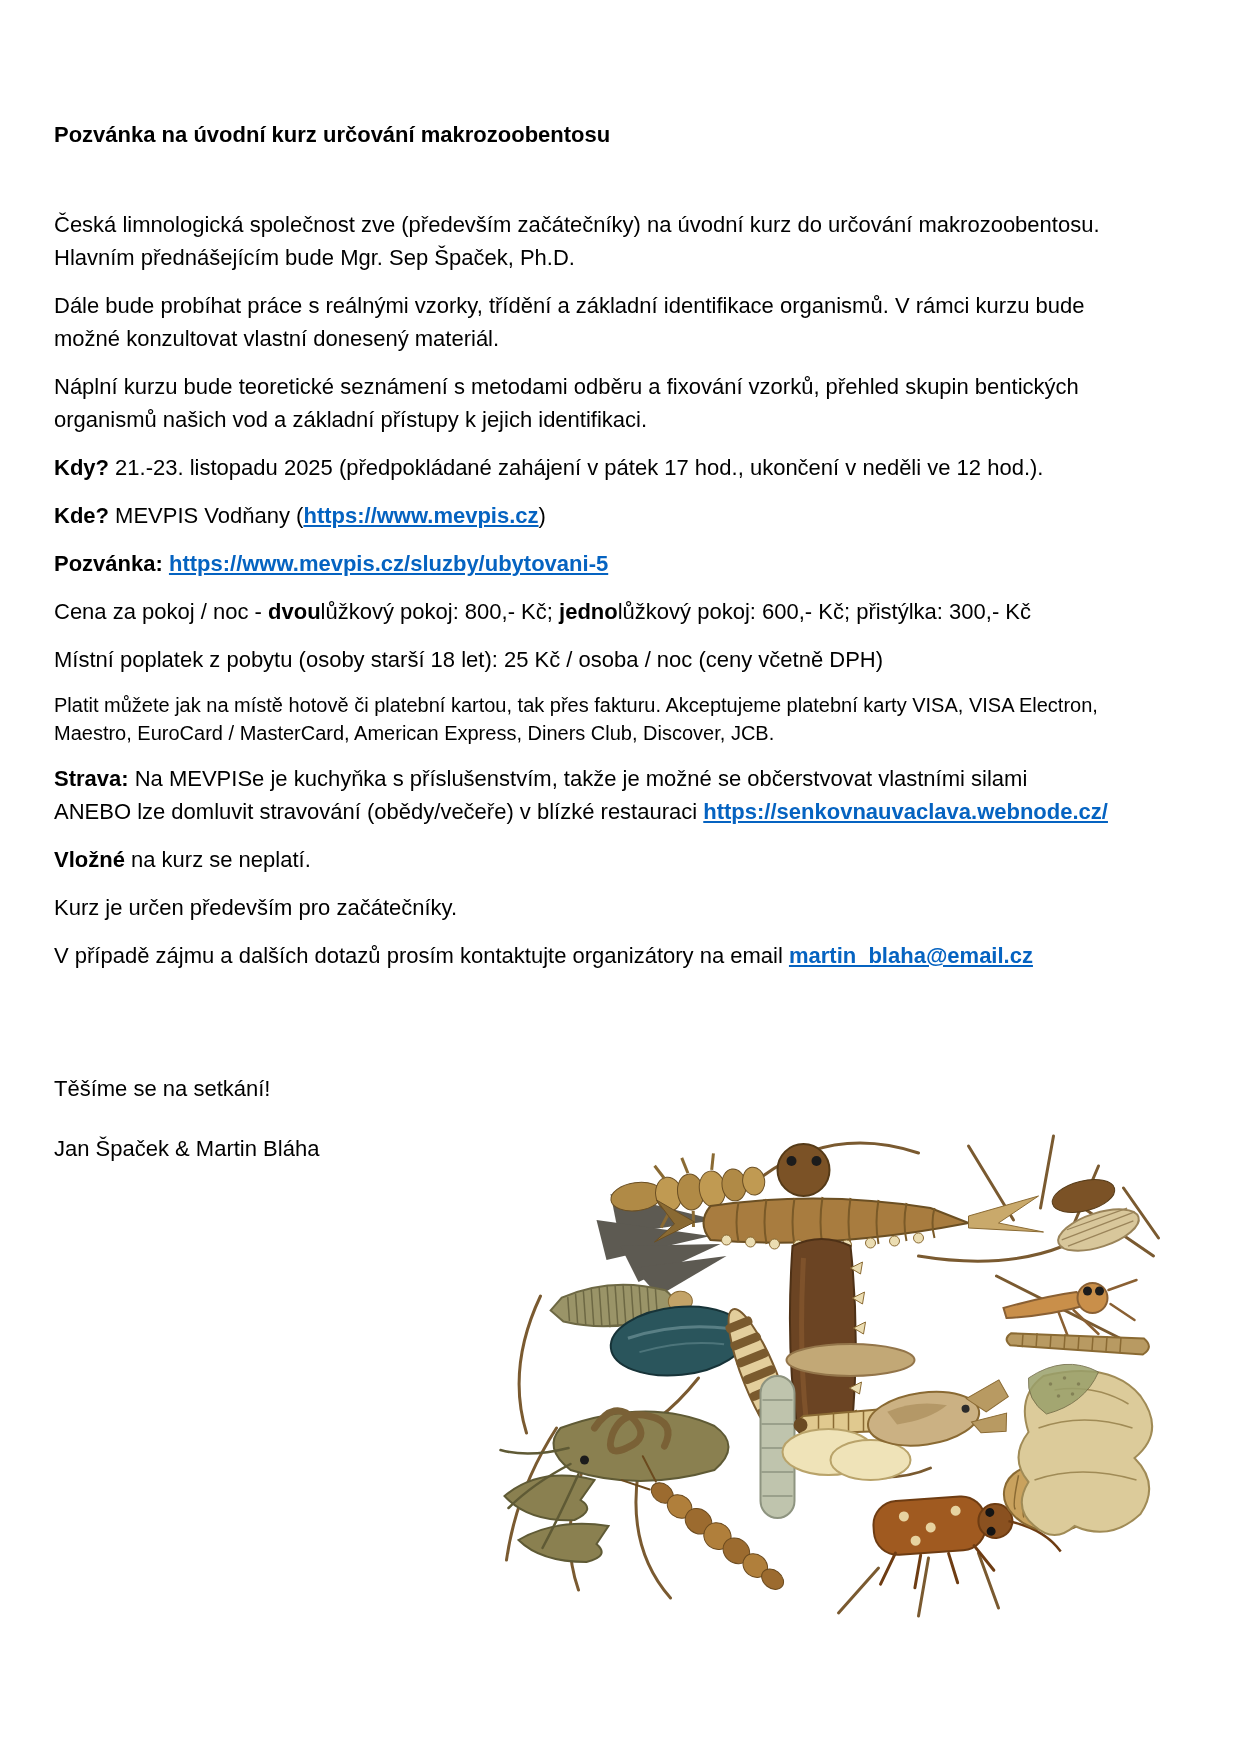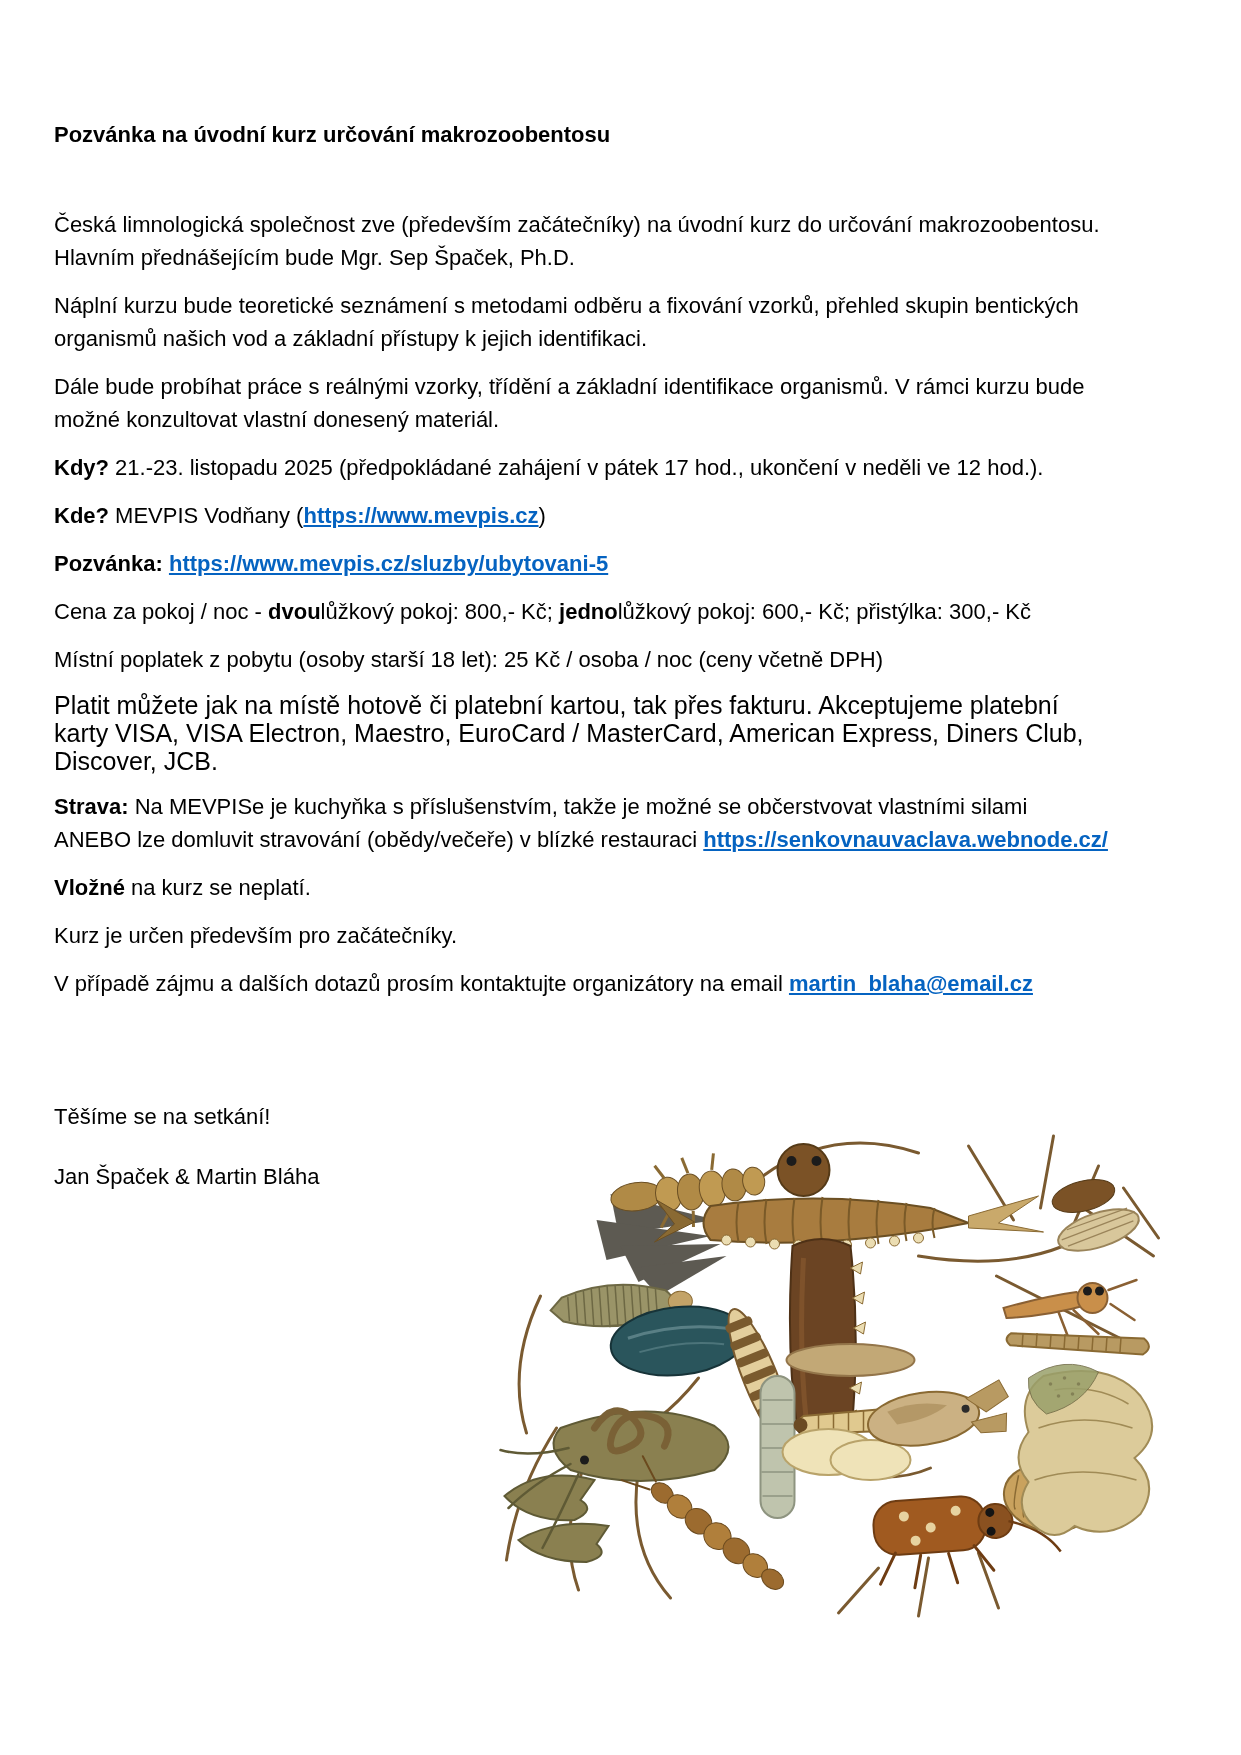--- a/index.html
+++ b/index.html
@@ -12,41 +12,41 @@
     font-family:"Liberation Sans", sans-serif;
     font-size:22px; line-height:33px;
     color:#000000;
     box-sizing:border-box;
     padding:118px 133px 0 54px;
     overflow:hidden;
   }
   .title { font-size:22px; line-height:33px; font-weight:bold; margin:0 0 57px 0; }
   p { margin:0 0 15px 0; }
   b { font-weight:bold; }
-  .small { font-size:25px; line-height:28px; }
+  .small { font-size:20px; line-height:28px; }
   a.link { color:#0563C1; text-decoration:underline; cursor:pointer; word-break:break-all;font-weight:bold; }
   .closing { margin:100px 0 0 0; }
   .signature { margin:27px 0 0 0; }
   figure.collage {
     position:absolute; left:497px; top:1128px;
     width:663px; height:492px; margin:0; padding:0;
   }
 </style>
 </head>
 <body>
 
 <div class="page">
 
   <h1 class="title">Pozvánka na úvodní kurz určování makrozoobentosu</h1>
 
   <p><span>Česká limnologická společnost zve (především začátečníky) na úvodní kurz do určování makrozoobentosu. Hlavním přednášejícím bude Mgr. Sep Špaček, Ph.D.</span></p>
 
+  <p><span>Dále bude probíhat práce s reálnými vzorky, třídění a základní identifikace organismů. V rámci kurzu bude možné konzultovat vlastní donesený materiál.</span></p>
+
   <p><span>Náplní kurzu bude teoretické seznámení s metodami odběru a fixování vzorků, přehled skupin bentických organismů našich vod a základní přístupy k jejich identifikaci.</span></p>
-
-  <p><span>Dále bude probíhat práce s reálnými vzorky, třídění a základní identifikace organismů. V rámci kurzu bude možné konzultovat vlastní donesený materiál.</span></p>
 
   <p><b>Kdy?</b><span> 21.-23. listopadu 2025 (předpokládané zahájení v pátek 17 hod., ukončení v neděli ve 12 hod.).</span></p>
 
   <p><b>Kde?</b><span> MEVPIS Vodňany (</span><a class="link" href="#">https://www.mevpis.cz</a><span>)</span></p>
 
   <p><b>Pozvánka: </b><a class="link" href="#">https://www.mevpis.cz/sluzby/ubytovani-5</a></p>
 
   <p><span>Cena za pokoj / noc - </span><b>dvou</b><span>lůžkový pokoj: 800,- Kč; </span><b>jedno</b><span>lůžkový pokoj: 600,- Kč; přistýlka: 300,- Kč</span></p>
 
   <p><span>Místní poplatek z pobytu (osoby starší 18 let): 25 Kč / osoba / noc (ceny včetně DPH)</span></p>

